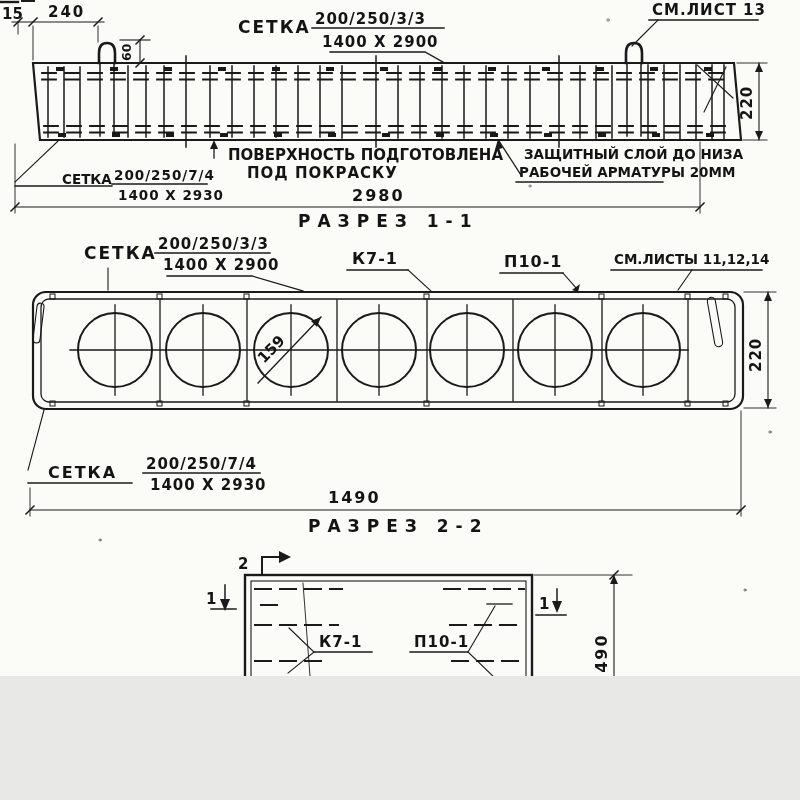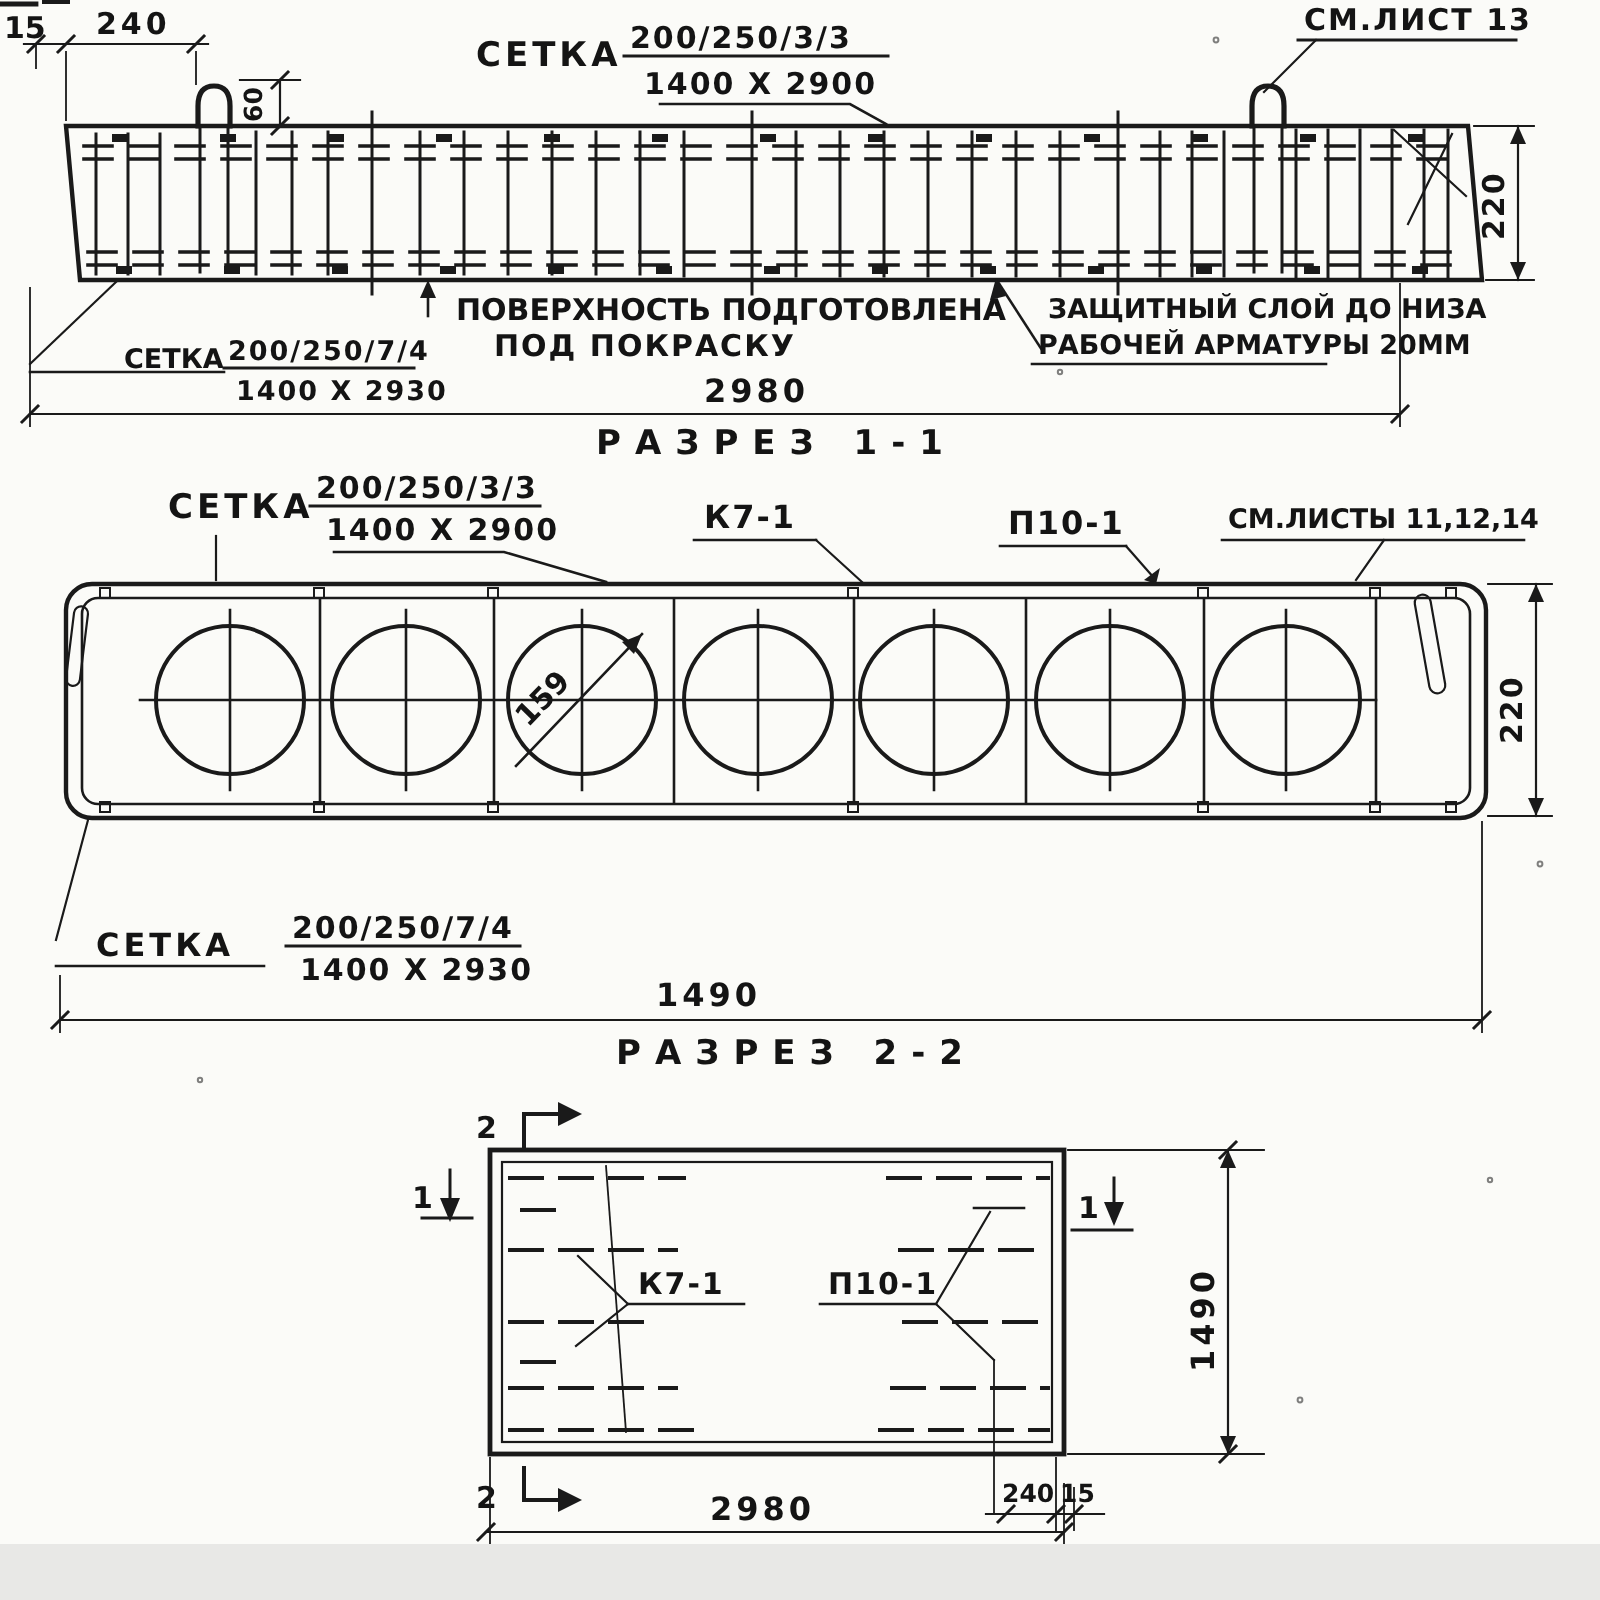--- a/index.html
+++ b/index.html
@@ -1,16 +1,16 @@
 <!DOCTYPE html>
 <html><head>
 <meta charset="utf-8">
 <style>
   html,body{margin:0;padding:0;background:#e8e8e6;}
-  .sheet{width:800px;height:772px;background:#fbfbf8;position:relative;overflow:hidden;
+  .sheet{width:800px;height:676px;background:#fbfbf8;position:relative;overflow:hidden;
          font-family:"DejaVu Sans","Liberation Sans",sans-serif;}
   svg{display:block}
   svg text{fill:#141414;font-weight:bold;text-transform:uppercase;
            font-family:"DejaVu Sans","Liberation Sans",sans-serif;}
   .t13{font-size:12.5px}.t14{font-size:13.5px}.t15{font-size:15px}.t16{font-size:16px}.t17{font-size:17px}
   .ls1{letter-spacing:1px}.ls2{letter-spacing:2px}
   .title{font-size:17px;letter-spacing:7px}
   path,line,rect,circle,polyline{stroke:#1a1a1a;fill:none;stroke-linecap:square}
   polygon{fill:#1a1a1a;stroke:none}
   .w08{stroke-width:.9}.w1{stroke-width:1.1}.w12{stroke-width:1.3}.w15{stroke-width:1.5}

